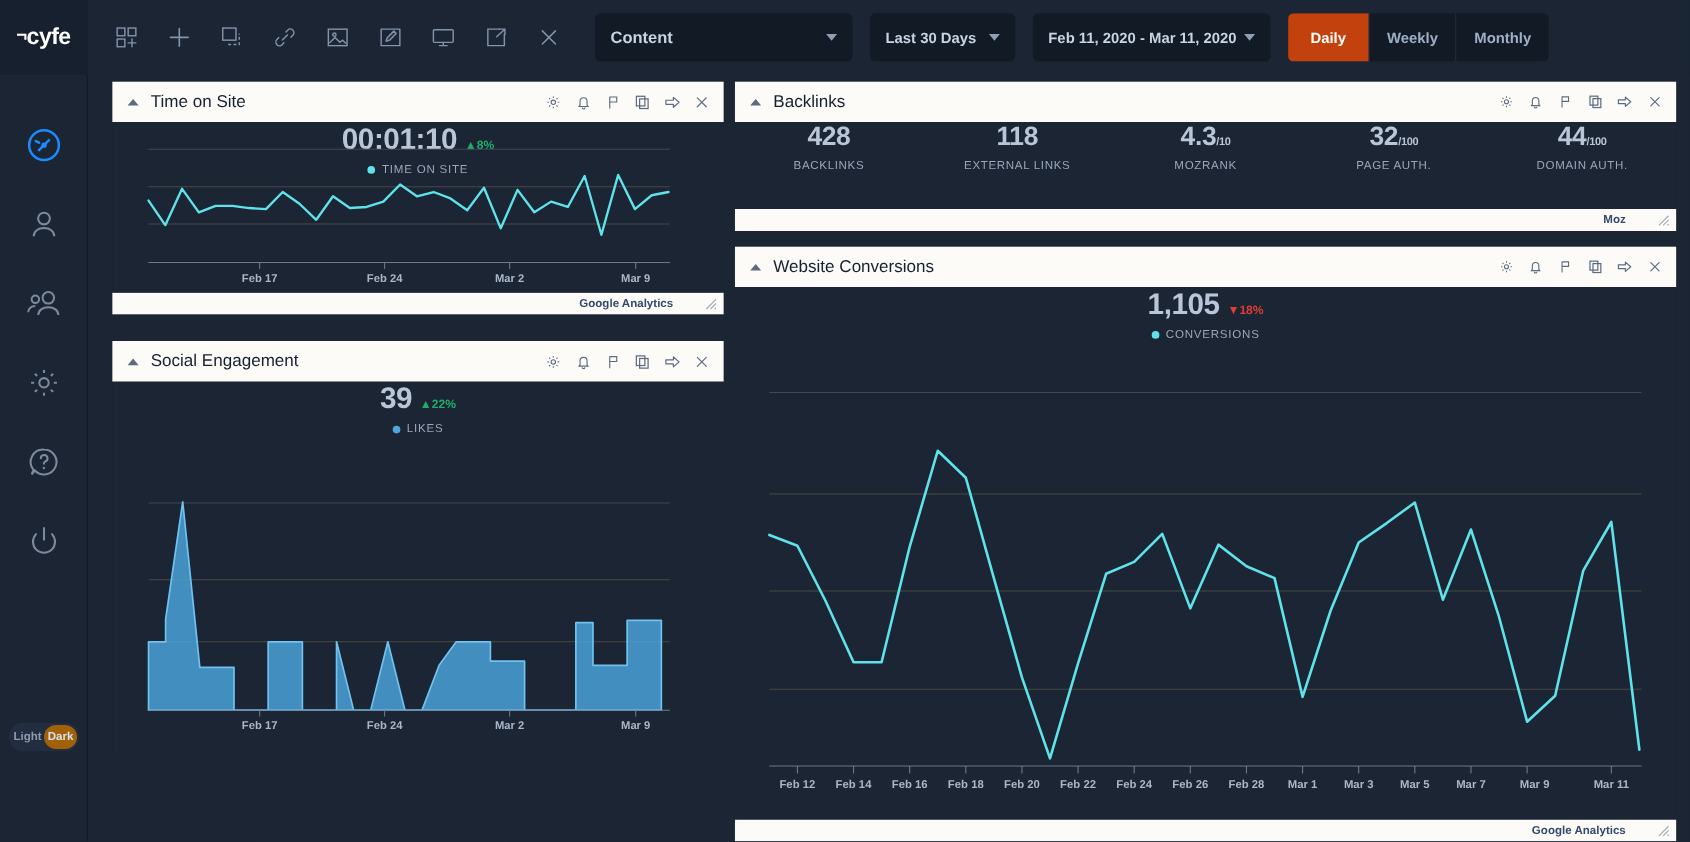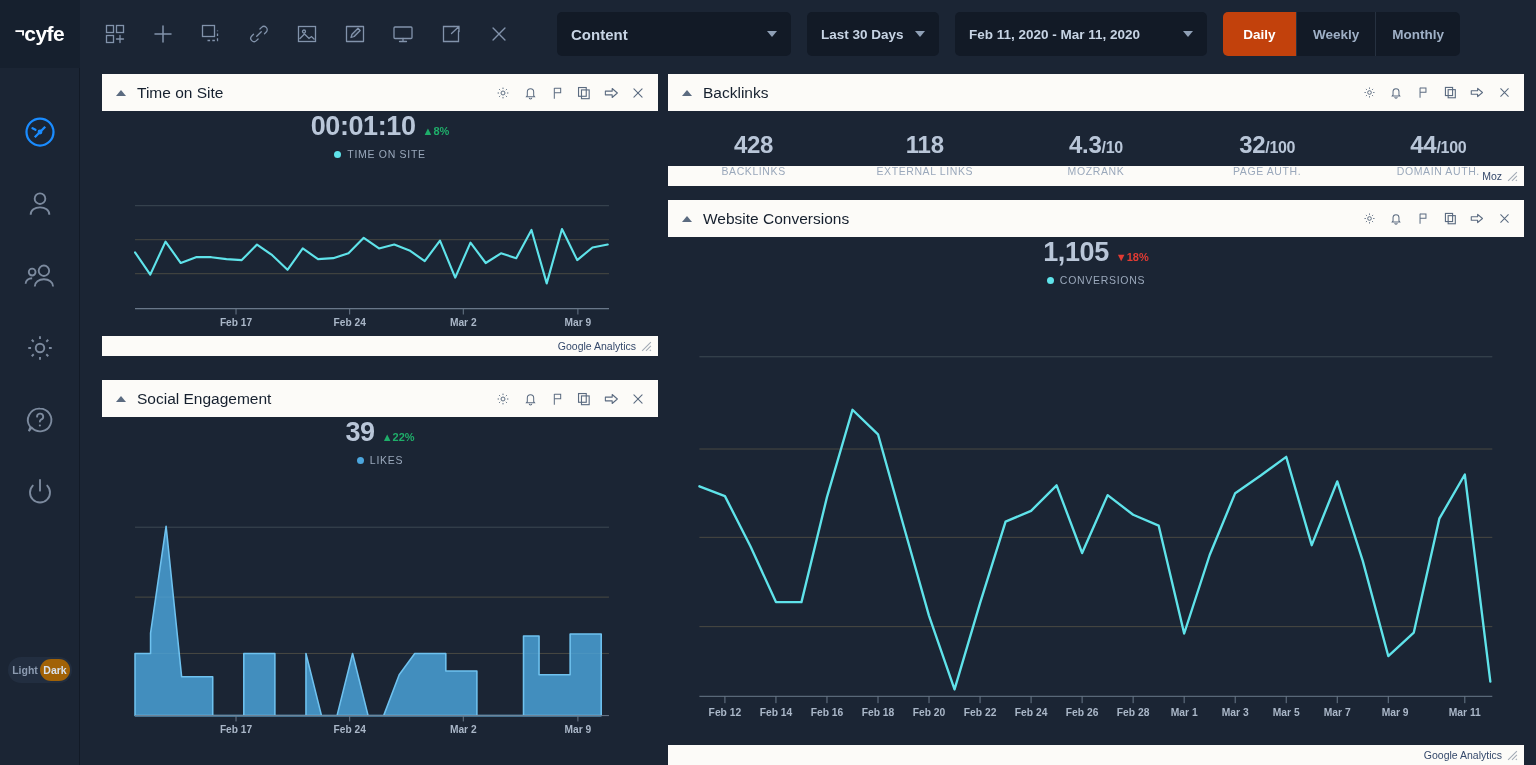--- a/index.html
+++ b/index.html
@@ -58,23 +58,23 @@
   .tool-btn {
     width: 26px; height: 26px; display: flex; align-items: center; justify-content: center;
     cursor: pointer;
   }
   .select-box {
     background: #121a26; border-radius: 5px; height: 44px;
     display: flex; align-items: center; justify-content: space-between;
     color: #c7d4e4; font-size: 15px; font-weight: 700;
     padding: 0 14px; cursor: pointer;
   }
-  .select-content { width: 234px; margin-left: 45px; }
+  .select-content { width: 234px; margin-left: 29px; }
   .select-range { width: 132px; margin-left: 16px; gap: 10px; font-size: 13.5px; }
-  .select-dates { width: 252px; margin-left: 16px; font-size: 13.5px; }
+  .select-dates { width: 216px; margin-left: 16px; font-size: 13.5px; }
   .caret { width: 0; height: 0; border-left: 5px solid transparent; border-right: 5px solid transparent; border-top: 6px solid #8fa0b6; }
   .seg {
     margin-left: 16px; height: 44px; display: flex; border-radius: 5px; overflow: hidden;
     border: 1px solid #2a3purple;
   }
   .seg-btn {
     min-width: 74px; padding: 0 16px; height: 44px;
     background: #121a26; color: #9fb0c6;
     display: flex; align-items: center; justify-content: center;
     font-size: 13.5px; font-weight: 700; cursor: pointer;
@@ -97,21 +97,21 @@
     width: 0; height: 0; border-left: 5px solid transparent; border-right: 5px solid transparent;
     border-bottom: 6px solid #5b6b80; margin-right: 11px; cursor: pointer;
   }
   .w-title { font-size: 15.5px; color: #16202e; font-weight: 400; flex: 1; }
   .w-actions { display: flex; align-items: center; gap: 11px; }
   .w-ico { width: 16px; height: 16px; display: flex; align-items: center; justify-content: center; cursor: pointer; }
   .w-body { background: #1b2534; flex: 1; position: relative; min-height: 0; }
   .w-foot {
     background: #fcfbf8; height: 20px; flex: 0 0 20px;
     display: flex; align-items: center; justify-content: flex-end; padding-right: 6px;
-    font-size: 10.5px; font-weight: 400; color: #35496b;
+    font-size: 10.5px; font-weight: 700; color: #35496b; gap: 24px;
   }
   .grip { width: 11px; height: 11px; margin-left: 5px; opacity: .55; }
 
   
   .metric { text-align: center; }
   .metric-row { display: flex; align-items: baseline; justify-content: center; gap: 7px; }
   .metric-val { font-size: 27px; font-weight: 700; color: #b9c6d8; letter-spacing: -.4px; }
   .metric-delta { font-size: 11px; font-weight: 700; }
   .metric-delta.up { color: #1fae6a; }
   .metric-delta.down { color: #e23b33; }
@@ -119,24 +119,24 @@
     margin-top: 6px; font-size: 10.5px; letter-spacing: .7px; color: #9aa8bb;
     display: flex; align-items: center; justify-content: center; gap: 6px;
   }
   .dot { width: 7px; height: 7px; border-radius: 50%; display: inline-block; }
 
   .chart-wrap { position: absolute; left: 0; right: 16px; bottom: 0; }
   svg.chart { display: block; width: 100%; }
   .axis-label { font-size: 10.5px; font-weight: 700; fill: #aab7c8; font-family: "Liberation Sans", sans-serif; }
 
   
-  .stats { display: flex; align-items: flex-start; justify-content: space-around; padding-top: 20px; }
+  .stats { display: flex; align-items: flex-start; justify-content: space-around; }
   .stat { text-align: center; min-width: 120px; }
   .stat-val { font-size: 24px; font-weight: 700; color: #b9c6d8; letter-spacing: -.3px; }
-  .stat-val .suffix { font-size: 16px; }
+  .stat-val .suffix { font-size: 10px; }
   .stat-lbl { margin-top: 6px; font-size: 10.5px; letter-spacing: .6px; color: #9aa8bb; }
 </style>
 </head>
 <body>
 
 <div class="app">
 
   <div class="sidebar">
     <div class="brand">
       <span class="tick">¬</span>
@@ -281,21 +281,21 @@
         <div class="seg-btn active">Daily</div>
         <div class="seg-btn">Weekly</div>
         <div class="seg-btn">Monthly</div>
       </div>
     </div>
 
     <div class="board">
 
       <div class="col-left">
 
-        <div class="widget" style="height:282px">
+        <div class="widget" style="height:212px">
           <div class="w-head">
             <span class="w-collapse"></span>
             <span class="w-title">Time on Site</span>
             <span class="w-actions">
               <span class="w-ico">
                   <svg width="14" height="14" viewBox="0 0 24 24" fill="none" stroke="#5b6b80" stroke-width="1.7">
                     <circle cx="12" cy="12" r="3.4"></circle>
                     <path d="M12 2.8v2.4M12 18.8v2.4M2.8 12h2.4M18.8 12h2.4M5.4 5.4l1.7 1.7M16.9 16.9l1.7 1.7M18.6 5.4l-1.7 1.7M7.1 16.9l-1.7 1.7"></path>
                   </svg>
                 </span>
@@ -435,21 +435,21 @@
                 <text class="axis-label" x="372" y="240" text-anchor="middle">Mar 2</text>
                 <text class="axis-label" x="490" y="240" text-anchor="middle">Mar 9</text>
               </svg>
             </div>
           </div>
         </div>
       </div>
 
       <div class="col-right">
 
-        <div class="widget" style="height:112px">
+        <div class="widget" style="height:136px">
           <div class="w-head">
             <span class="w-collapse"></span>
             <span class="w-title">Backlinks</span>
             <span class="w-actions">
               <span class="w-ico">
                   <svg width="13" height="13" viewBox="0 0 24 24" fill="none" stroke="#5b6b80" stroke-width="1.8">
                     <circle cx="12" cy="12" r="3.4"></circle>
                     <path d="M12 2.8v2.4M12 18.8v2.4M2.8 12h2.4M18.8 12h2.4M5.4 5.4l1.7 1.7M16.9 16.9l1.7 1.7M18.6 5.4l-1.7 1.7M7.1 16.9l-1.7 1.7"></path>
                   </svg>
                 </span>

